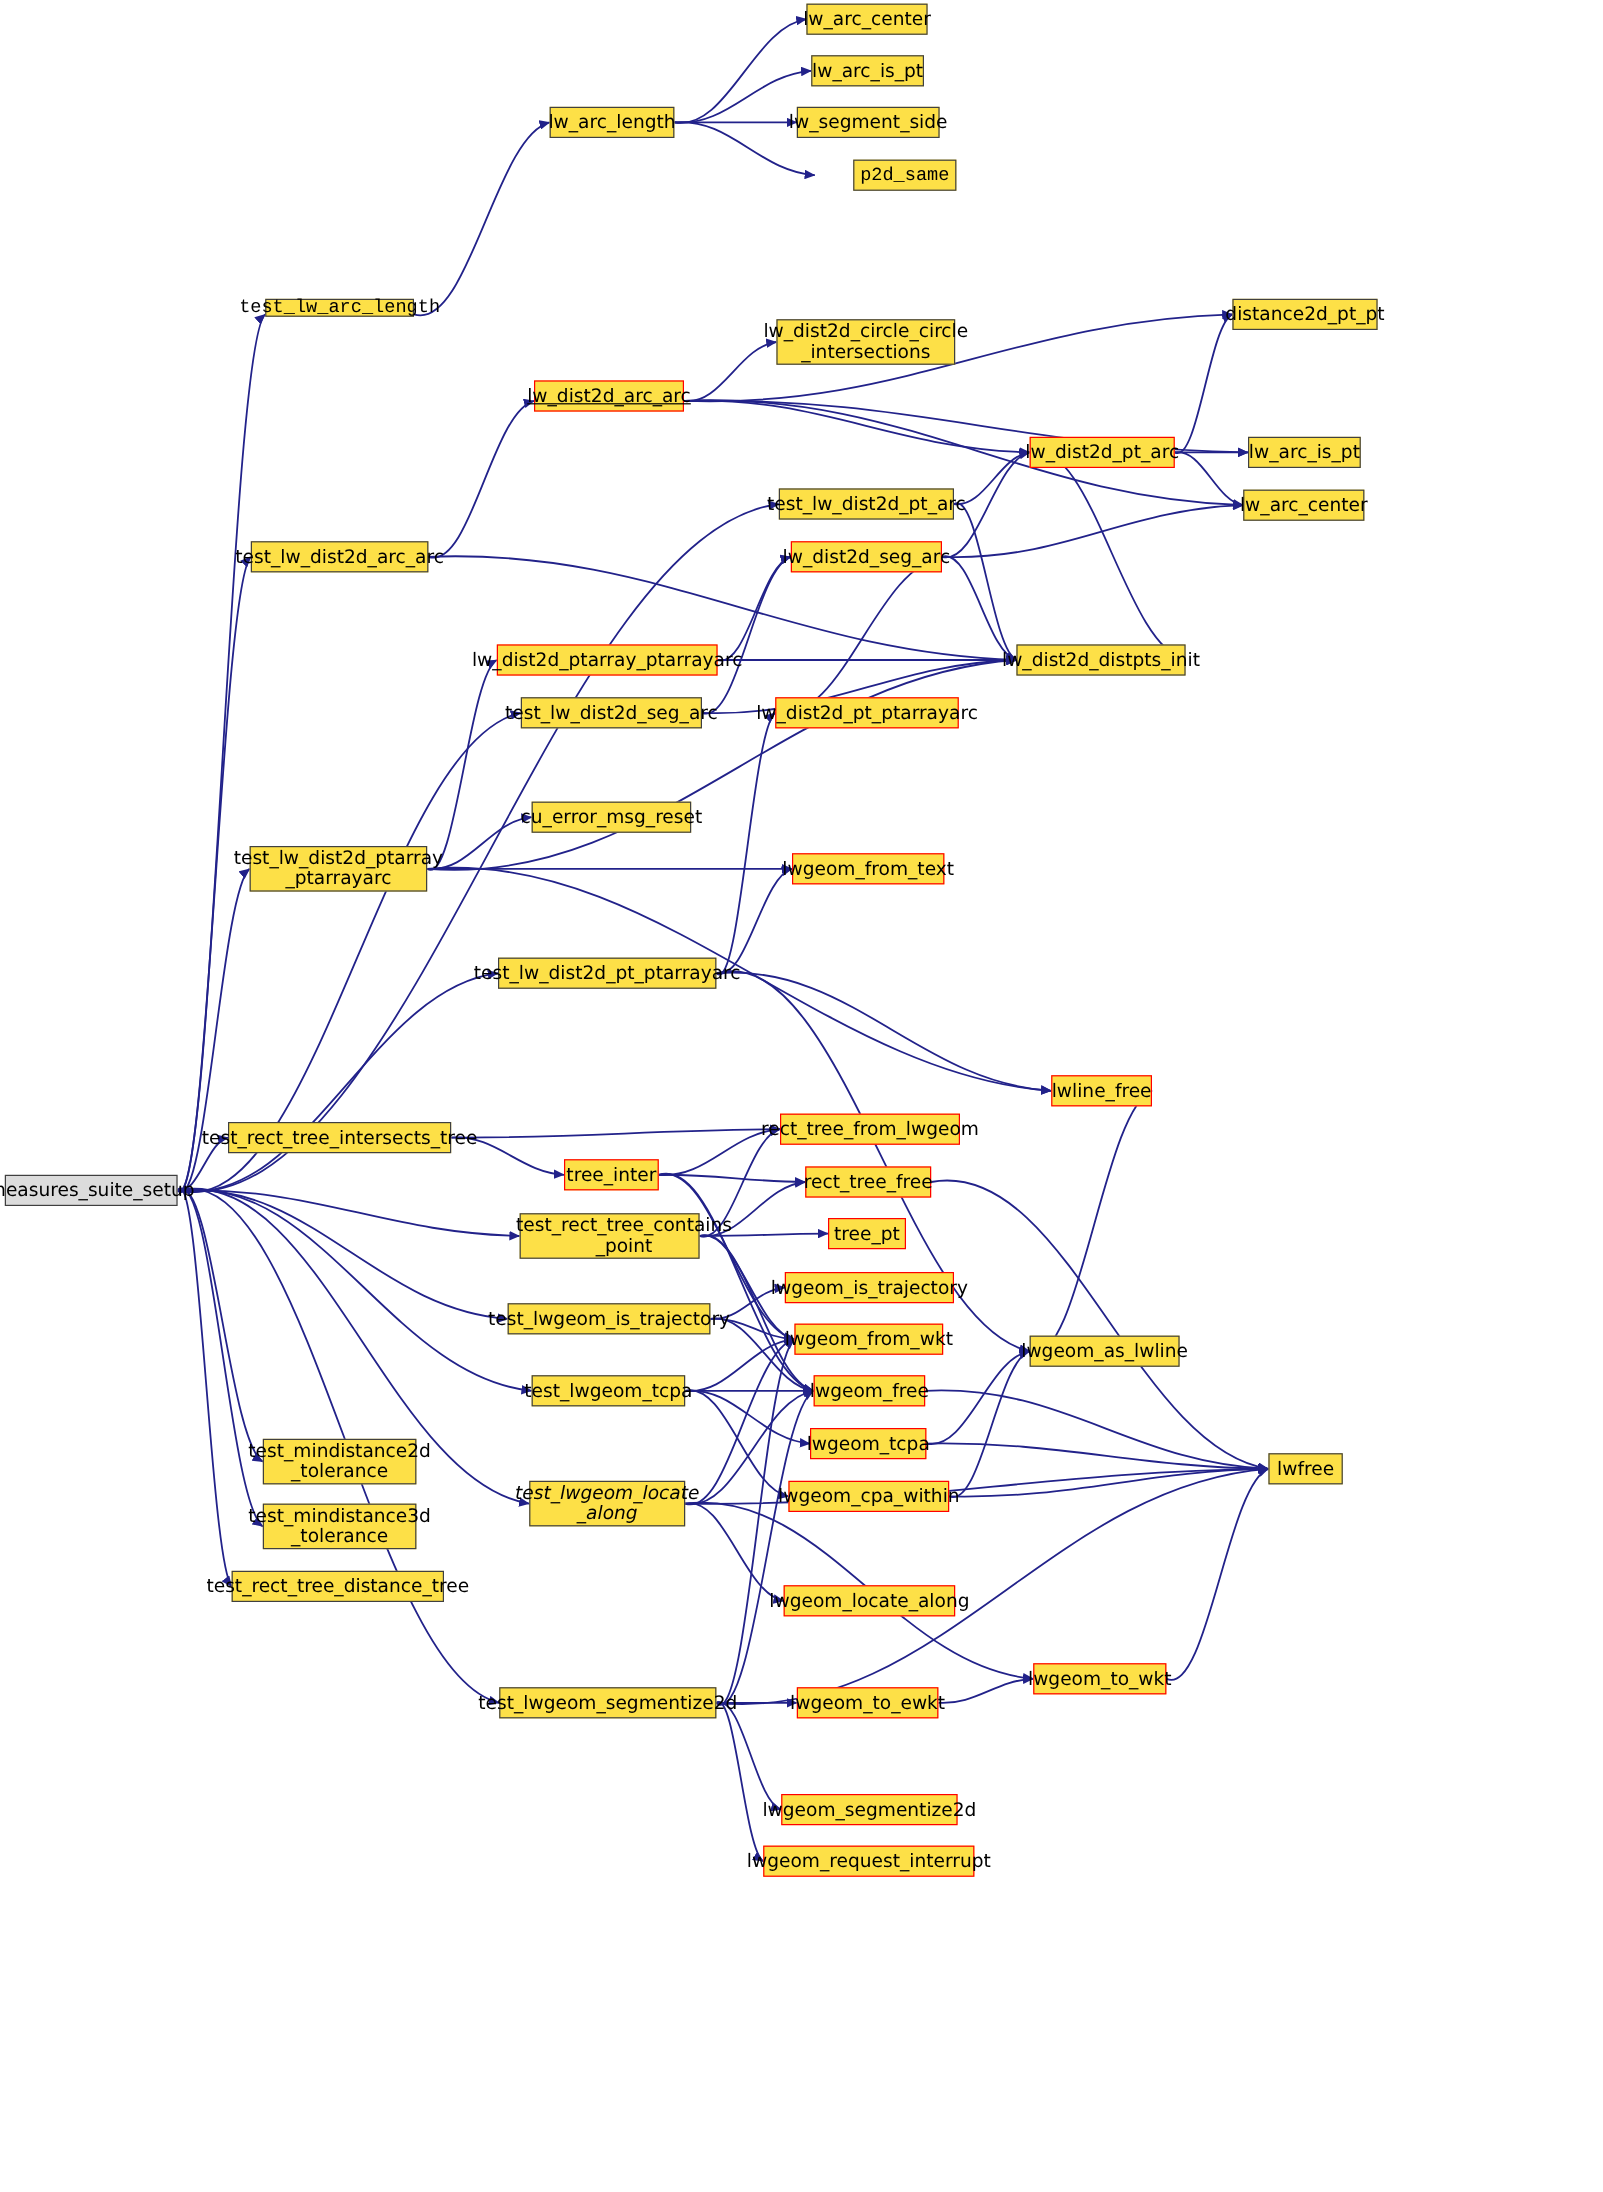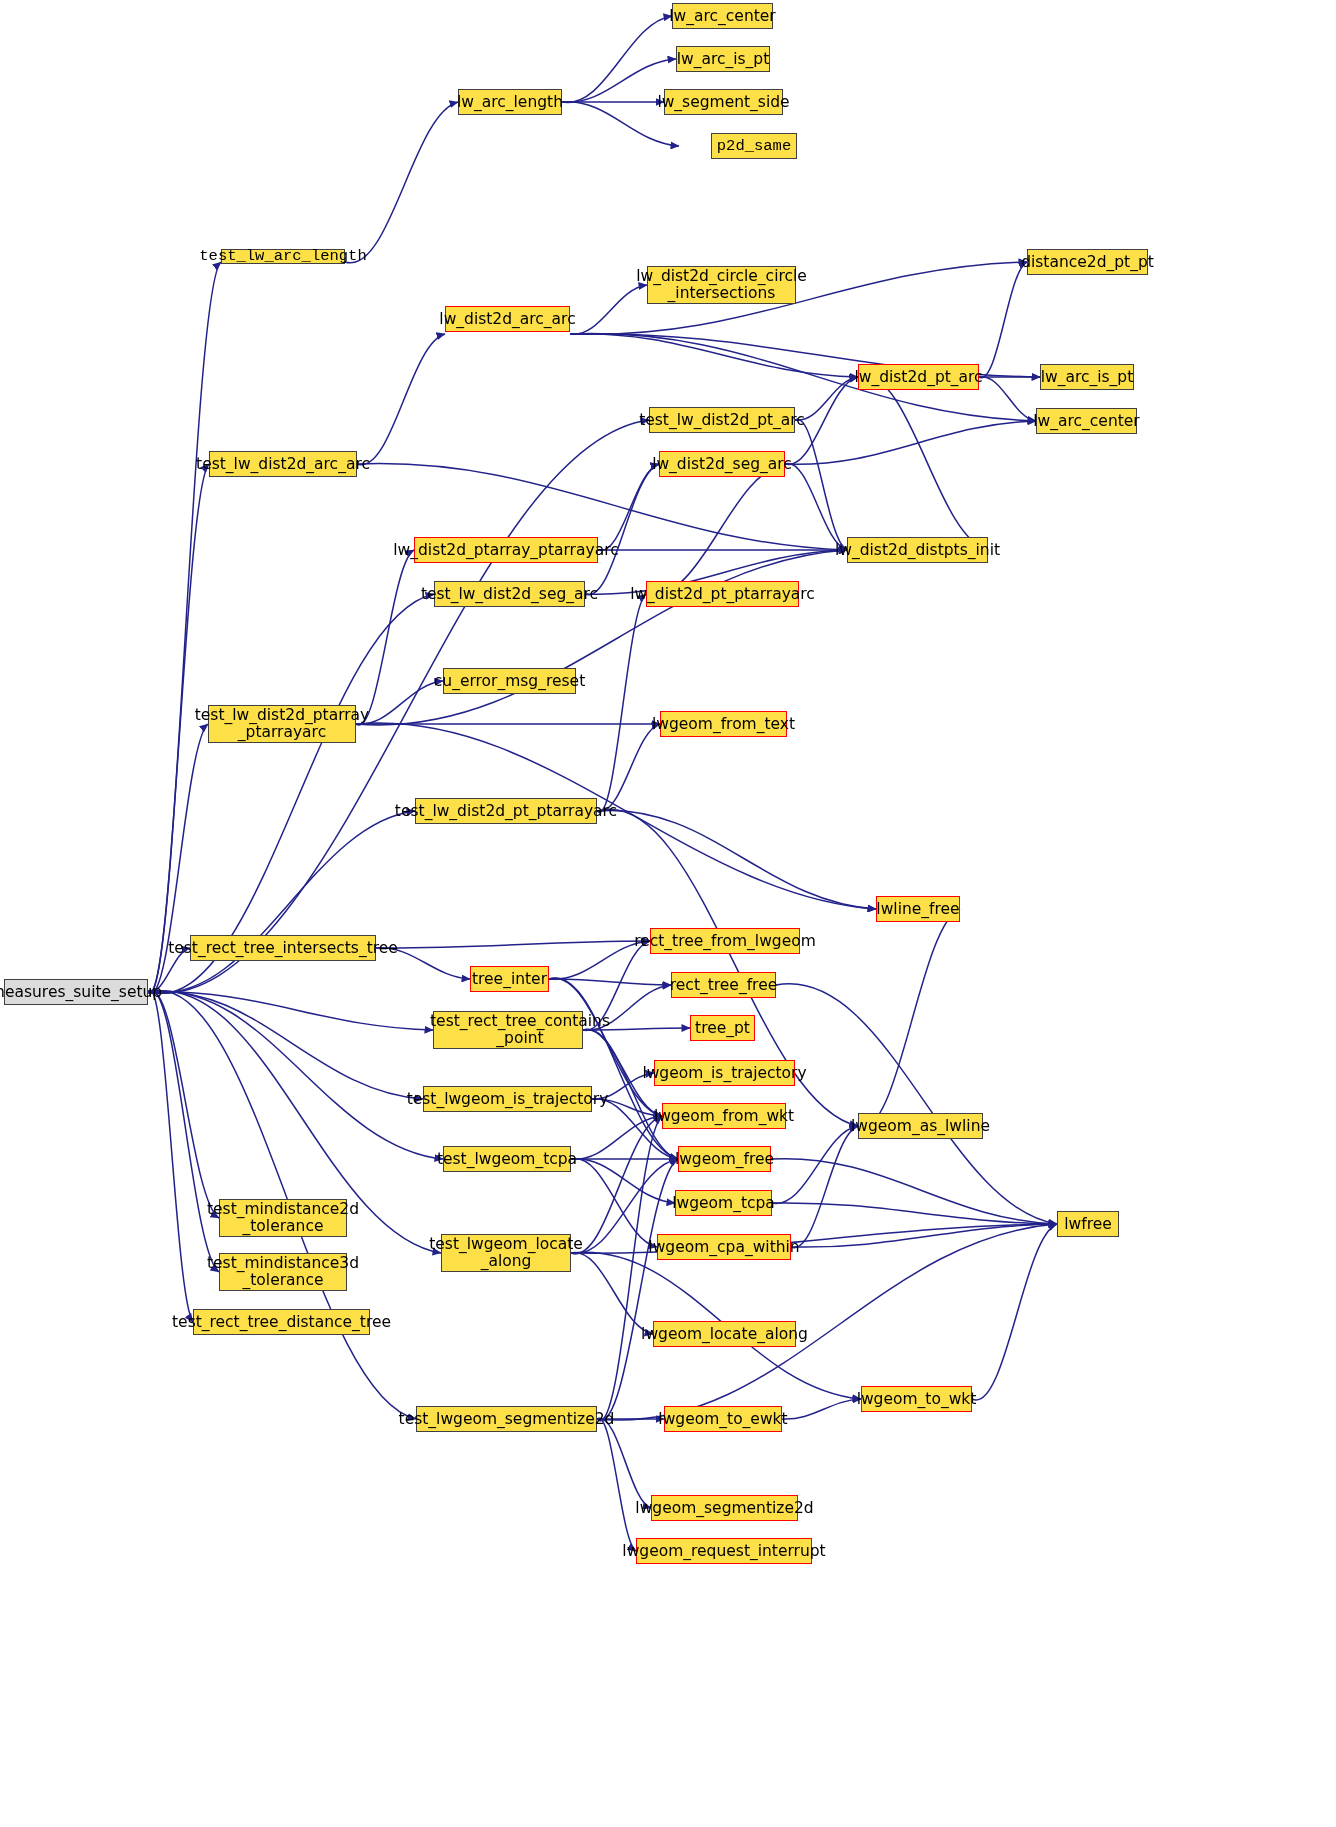--- a/index.html
+++ b/index.html
@@ -116,21 +116,21 @@
   </svg>
   <div id="node-layer">
       <div class="node root" style="left: 4px; top: 979px; width: 144px; height: 26px;">measures_suite_setup</div>
       <div class="node black" style="left: 221px; top: 249px; width: 124px; height: 15px; font-family: Liberation Mono, monospace;">test_lw_arc_length</div>
       <div class="node black" style="left: 458px; top: 89px; width: 104px; height: 26px;">lw_arc_length</div>
       <div class="node black" style="left: 672px; top: 3px; width: 101px; height: 26px;">lw_arc_center</div>
       <div class="node black" style="left: 676px; top: 46px; width: 94px; height: 26px;">lw_arc_is_pt</div>
       <div class="node black" style="left: 664px; top: 89px; width: 119px; height: 26px;">lw_segment_side</div>
       <div class="node black" style="left: 711px; top: 133px; width: 86px; height: 26px; font-family: Liberation Mono, monospace;">p2d_same</div>
       <div class="node black" style="left: 209px; top: 451px; width: 148px; height: 26px;">test_lw_dist2d_arc_arc</div>
-      <div class="node red" style="left: 445px; top: 306px; width: 125px; height: 26px;">lw_dist2d_arc_arc</div>
+      <div class="node red" style="left: 445px; top: 317px; width: 125px; height: 26px; text-decoration: underline;">lw_dist2d_arc_arc</div>
       <div class="node black" style="left: 647px; top: 266px; width: 149px; height: 38px;">lw_dist2d_circle_circle
 _intersections</div>
       <div class="node black" style="left: 1027px; top: 249px; width: 121px; height: 26px;">distance2d_pt_pt</div>
       <div class="node red" style="left: 858px; top: 364px; width: 121px; height: 26px;">lw_dist2d_pt_arc</div>
       <div class="node black" style="left: 1040px; top: 364px; width: 94px; height: 26px;">lw_arc_is_pt</div>
       <div class="node black" style="left: 1036px; top: 408px; width: 101px; height: 26px;">lw_arc_center</div>
       <div class="node black" style="left: 649px; top: 407px; width: 146px; height: 26px;">test_lw_dist2d_pt_arc</div>
       <div class="node red" style="left: 659px; top: 451px; width: 126px; height: 26px;">lw_dist2d_seg_arc</div>
       <div class="node black" style="left: 847px; top: 537px; width: 141px; height: 26px;">lw_dist2d_distpts_init</div>
       <div class="node red" style="left: 414px; top: 537px; width: 184px; height: 26px;">lw_dist2d_ptarray_ptarrayarc</div>
@@ -150,21 +150,21 @@
 _point</div>
       <div class="node red" style="left: 690px; top: 1015px; width: 65px; height: 26px;">tree_pt</div>
       <div class="node red" style="left: 654px; top: 1060px; width: 141px; height: 26px;">lwgeom_is_trajectory</div>
       <div class="node black" style="left: 423px; top: 1086px; width: 169px; height: 26px;">test_lwgeom_is_trajectory</div>
       <div class="node red" style="left: 662px; top: 1103px; width: 124px; height: 26px;">lwgeom_from_wkt</div>
       <div class="node black" style="left: 858px; top: 1113px; width: 125px; height: 26px;">lwgeom_as_lwline</div>
       <div class="node black" style="left: 443px; top: 1146px; width: 128px; height: 26px;">test_lwgeom_tcpa</div>
       <div class="node red" style="left: 678px; top: 1146px; width: 93px; height: 26px;">lwgeom_free</div>
       <div class="node red" style="left: 675px; top: 1190px; width: 97px; height: 26px;">lwgeom_tcpa</div>
       <div class="node black" style="left: 1057px; top: 1211px; width: 62px; height: 26px;">lwfree</div>
-      <div class="node black" style="left: 441px; top: 1234px; width: 130px; height: 38px;">test_lwgeom_locate
+      <div class="node black" style="left: 441px; top: 1234px; width: 130px; height: 38px; font-style: italic;">test_lwgeom_locate
 _along</div>
       <div class="node red" style="left: 657px; top: 1234px; width: 134px; height: 26px;">lwgeom_cpa_within</div>
       <div class="node black" style="left: 219px; top: 1199px; width: 128px; height: 38px;">test_mindistance2d
 _tolerance</div>
       <div class="node black" style="left: 219px; top: 1253px; width: 128px; height: 38px;">test_mindistance3d
 _tolerance</div>
       <div class="node black" style="left: 193px; top: 1309px; width: 177px; height: 26px;">test_rect_tree_distance_tree</div>
       <div class="node red" style="left: 653px; top: 1321px; width: 143px; height: 26px;">lwgeom_locate_along</div>
       <div class="node red" style="left: 861px; top: 1386px; width: 111px; height: 26px;">lwgeom_to_wkt</div>
       <div class="node black" style="left: 416px; top: 1406px; width: 181px; height: 26px;">test_lwgeom_segmentize2d</div>

